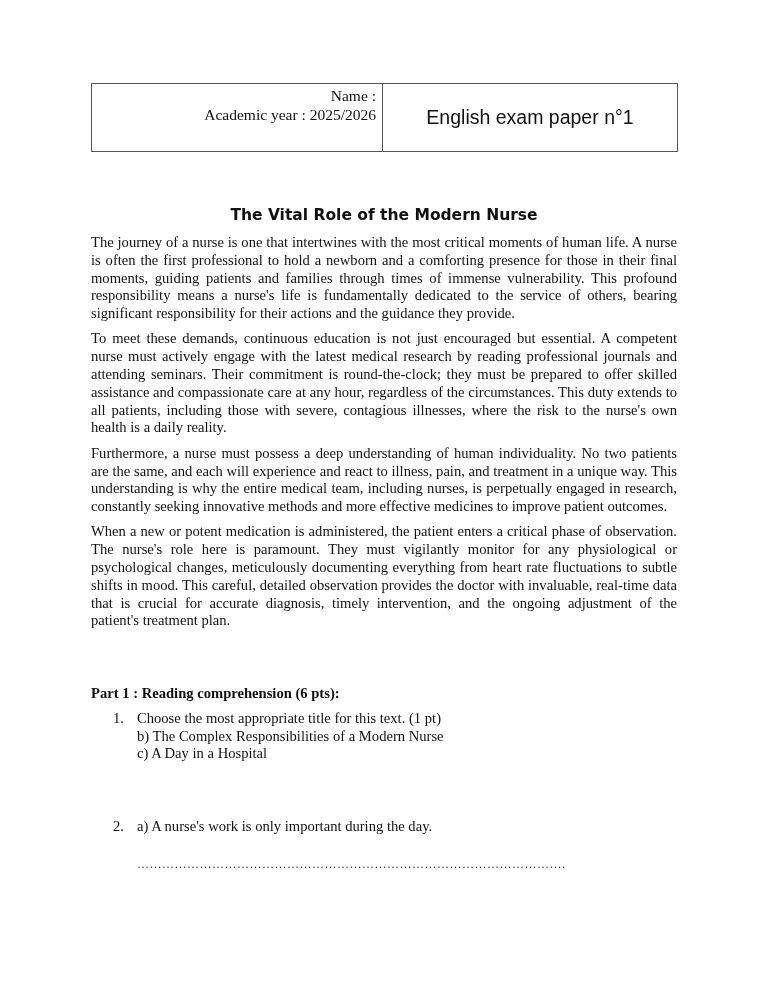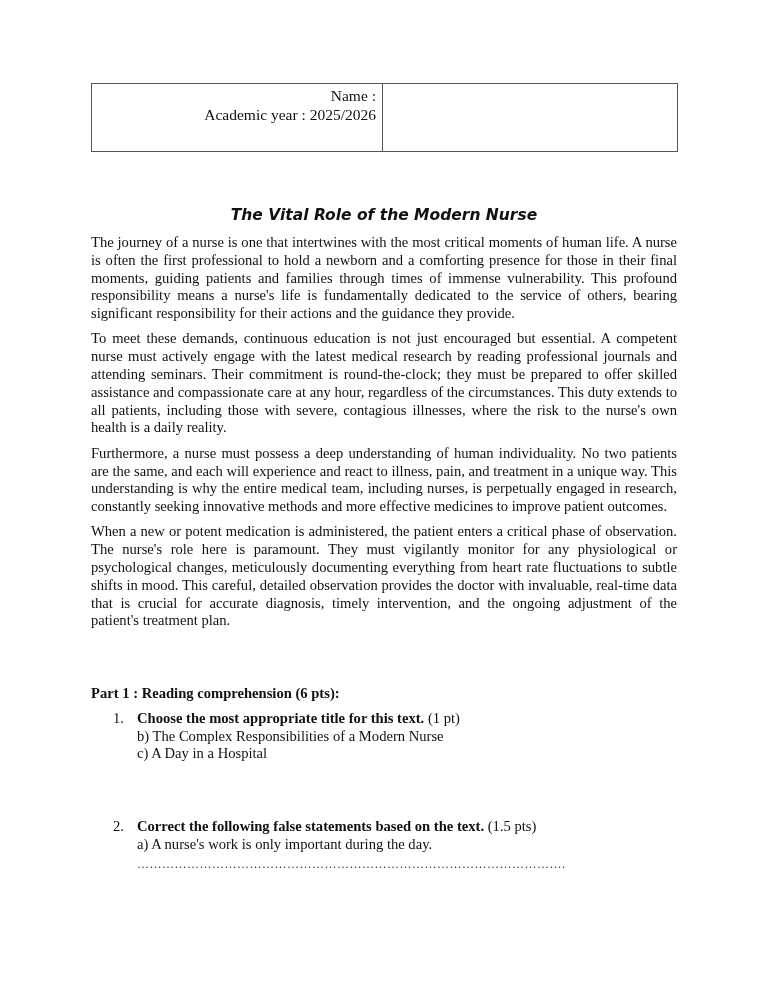--- a/index.html
+++ b/index.html
@@ -1,37 +1,38 @@
 <!DOCTYPE html>
 <html><head>
 <meta charset="utf-8">
 <style>
   html, body { margin: 0; padding: 0; background: #ffffff; }
   body { width: 768px; height: 994px; position: relative; overflow: hidden; font-family: "Liberation Serif", serif; color: #111; }
   .header-box { position: absolute; left: 91px; top: 83px; width: 585px; height: 67px; border: 1px solid #555; display: flex; }
   .header-left { width: 291px; border-right: 1px solid #555; padding: 2px 6px; box-sizing: border-box; font-size: 15.5px; line-height: 19px; text-align: right; }
   .header-right { flex: 1; display: flex; align-items: center; justify-content: center; font-family: "Liberation Sans", sans-serif; font-size: 19.5px; }
-  .title { position: absolute; left: 0; width: 768px; top: 206px; text-align: center; font-family: "DejaVu Sans", sans-serif; font-weight: bold; font-size: 15.5px; font-style: italic; }
+  .title { position: absolute; left: 0; width: 768px; top: 206px; text-align: center; font-family: "DejaVu Sans", sans-serif; font-weight: bold; font-size: 15.5px; }
   .text { position: absolute; left: 91px; width: 586px; top: 234px; font-size: 14.6px; line-height: 17.8px; text-align: justify; }
   .text p { margin: 0 0 7.5px 0; }
   .part { position: absolute; left: 91px; top: 685px; font-size: 14.6px; font-weight: bold; }
   .q { position: absolute; left: 113px; width: 560px; font-size: 14.6px; line-height: 17.6px; }
   .q .num { position: absolute; left: 0; }
   .q .body { margin-left: 24px; }
-  .q .stem b { font-weight: bold; }
+  .q .stem b { font-weight: normal; }
   .dots { position: absolute; left: 137px; top: 857px; font-size: 12px; letter-spacing: 0.5px; color: #333; white-space: nowrap; }
 </style>
 </head>
 <body>
 
 <div class="header-box">
   <div class="header-left">
     <div>Name :</div>
     <div>Academic year : 2025/2026</div>
   </div>
+  <div class="header-right">English exam paper n°1</div>
 </div>
 
 <div class="title">The Vital Role of the Modern Nurse</div>
 
 <div class="text">
   <p>The journey of a nurse is one that intertwines with the most critical moments of human life. A nurse is often the first professional to hold a newborn and a comforting presence for those in their final moments, guiding patients and families through times of immense vulnerability. This profound responsibility means a nurse's life is fundamentally dedicated to the service of others, bearing significant responsibility for their actions and the guidance they provide.</p>
   <p>To meet these demands, continuous education is not just encouraged but essential. A competent nurse must actively engage with the latest medical research by reading professional journals and attending seminars. Their commitment is round-the-clock; they must be prepared to offer skilled assistance and compassionate care at any hour, regardless of the circumstances. This duty extends to all patients, including those with severe, contagious illnesses, where the risk to the nurse's own health is a daily reality.</p>
   <p>Furthermore, a nurse must possess a deep understanding of human individuality. No two patients are the same, and each will experience and react to illness, pain, and treatment in a unique way. This understanding is why the entire medical team, including nurses, is perpetually engaged in research, constantly seeking innovative methods and more effective medicines to improve patient outcomes.</p>
   <p>When a new or potent medication is administered, the patient enters a critical phase of observation. The nurse's role here is paramount. They must vigilantly monitor for any physiological or psychological changes, meticulously documenting everything from heart rate fluctuations to subtle shifts in mood. This careful, detailed observation provides the doctor with invaluable, real-time data that is crucial for accurate diagnosis, timely intervention, and the ongoing adjustment of the patient's treatment plan.</p>
 </div>
@@ -43,18 +44,17 @@
   <div class="body">
     <div class="stem"><b>Choose the most appropriate title for this text.</b> <span>(1 pt)</span></div>
     <div>b) The Complex Responsibilities of a Modern Nurse</div>
     <div>c) A Day in a Hospital</div>
   </div>
 </div>
 
 <div class="q" style="top:818px;">
   <span class="num">2.</span>
   <div class="body">
-    <div class="stem"><b>Correct the following false statements based on the text.</b> <span>(1.5 pts)</span></div>
     <div>a) A nurse's work is only important during the day.</div>
   </div>
 </div>
 
 <div class="dots">………………………………………………………………………………………….</div>
 
 </body></html>

